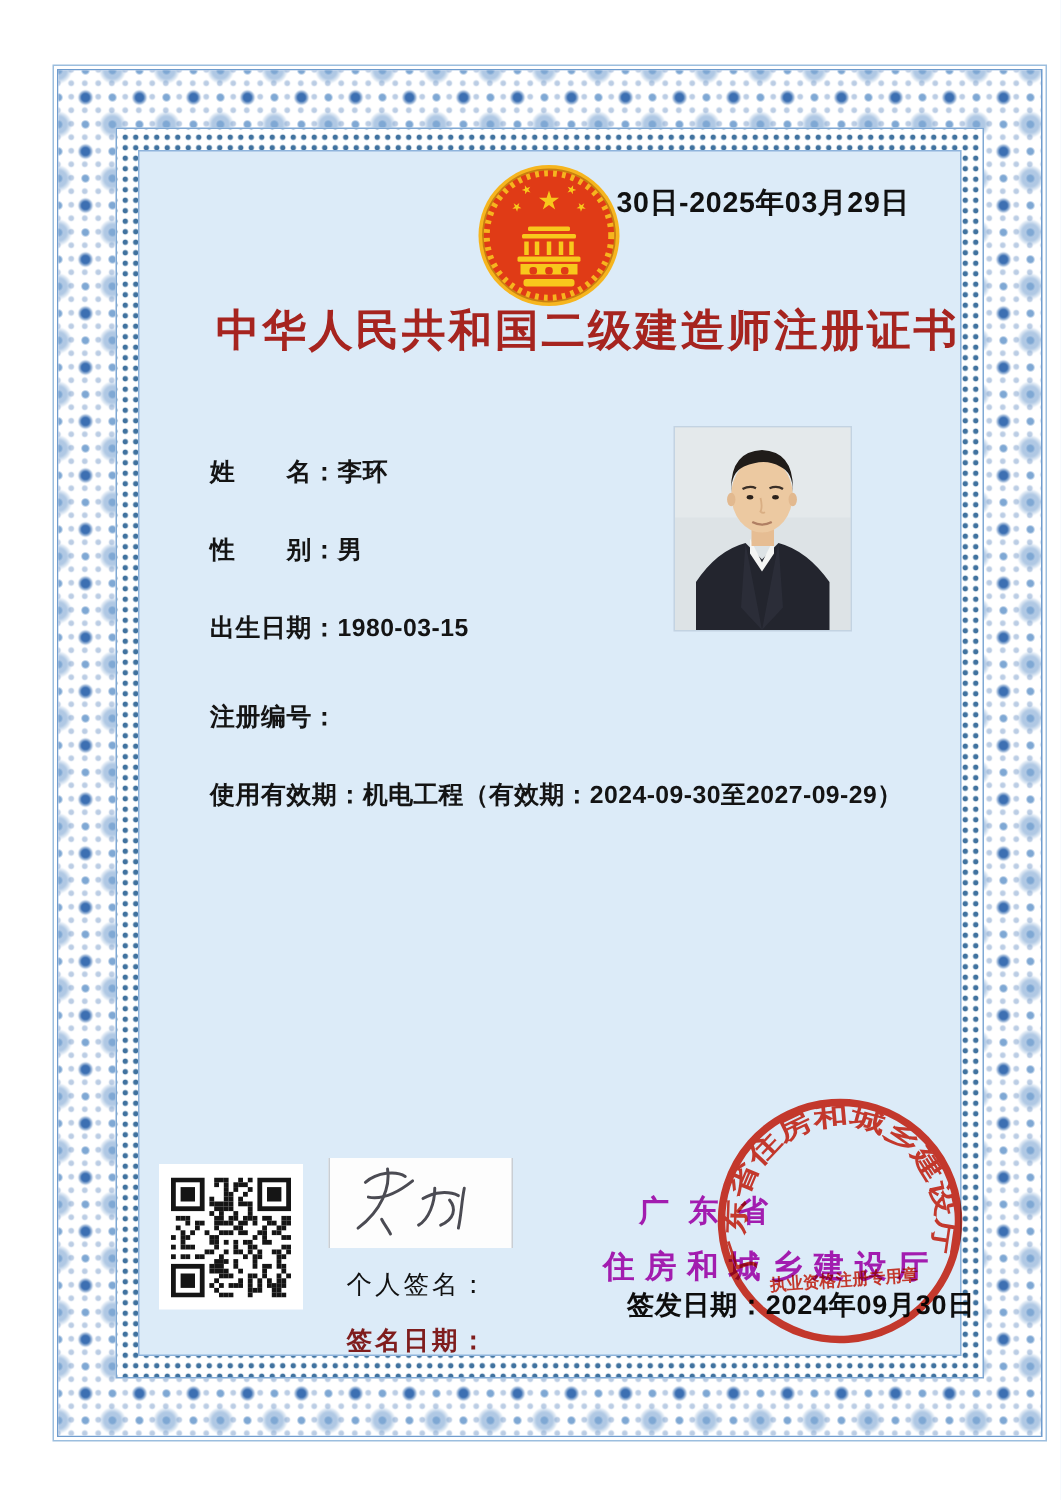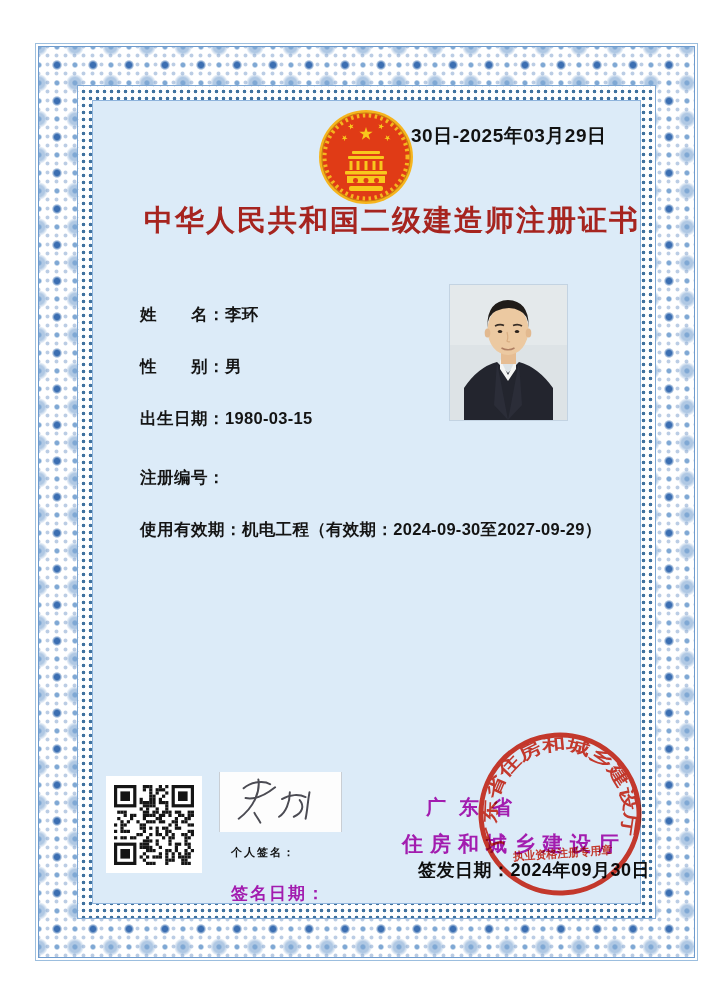--- a/index.html
+++ b/index.html
@@ -65,22 +65,22 @@
   .f-label { letter-spacing:.5px; }
   .f-value { letter-spacing:.3px; }
   
   .photo { position:absolute; left:357px; top:184px; width:117px; height:135px;
     background:#dde3e6; box-shadow:0 0 0 1px rgba(120,140,160,.25); }
   
   .qr-card { position:absolute; left:13px; top:675px; width:96px; height:97px;
     background:#fff; display:flex; align-items:center; justify-content:center; }
   .sig-card { position:absolute; left:126px; top:671px; width:123px; height:60px;
     background:#fdfdfd; border-left:1px solid #c9ced4; border-right:1px solid #c9ced4; }
-  .sig-label  { position:absolute; left:138px; top:744px; font-size:11px; font-weight:bold; color:#111; letter-spacing:2px; }
-  .sig-date-label { position:absolute; left:138px; top:781px; font-size:17px; font-weight:bold; color:#a21caf; letter-spacing:2px; }
+  .sig-label  { position:absolute; left:138px; top:744px; font-size:17px; font-weight:normal; color:#111; letter-spacing:2px; }
+  .sig-date-label { position:absolute; left:138px; top:781px; font-size:17px; font-weight:bold; color:#7f1d1d; letter-spacing:2px; }
   .issuer { position:absolute; left:320px; top:693px; width:222px; text-align:left; color:#a21caf; z-index:1; }
   .issuer-l1 { font-size:20px; font-weight:bold; letter-spacing:13px; text-indent:13px; }
   .issuer-l2 { font-size:21px; font-weight:bold; letter-spacing:7px; margin-top:9px; white-space:nowrap; margin-left:-11px; }
   .issue-date { position:absolute; left:325px; top:757px; font-size:18px; font-weight:bold; color:#0d0d0d; letter-spacing:.5px; z-index:1; white-space:nowrap; }
   .seal { position:absolute; left:381px; top:627px; z-index:2;
     mix-blend-mode:multiply; opacity:.92; transform:rotate(-4deg); }
 </style>
 </head>
 <body>
 

